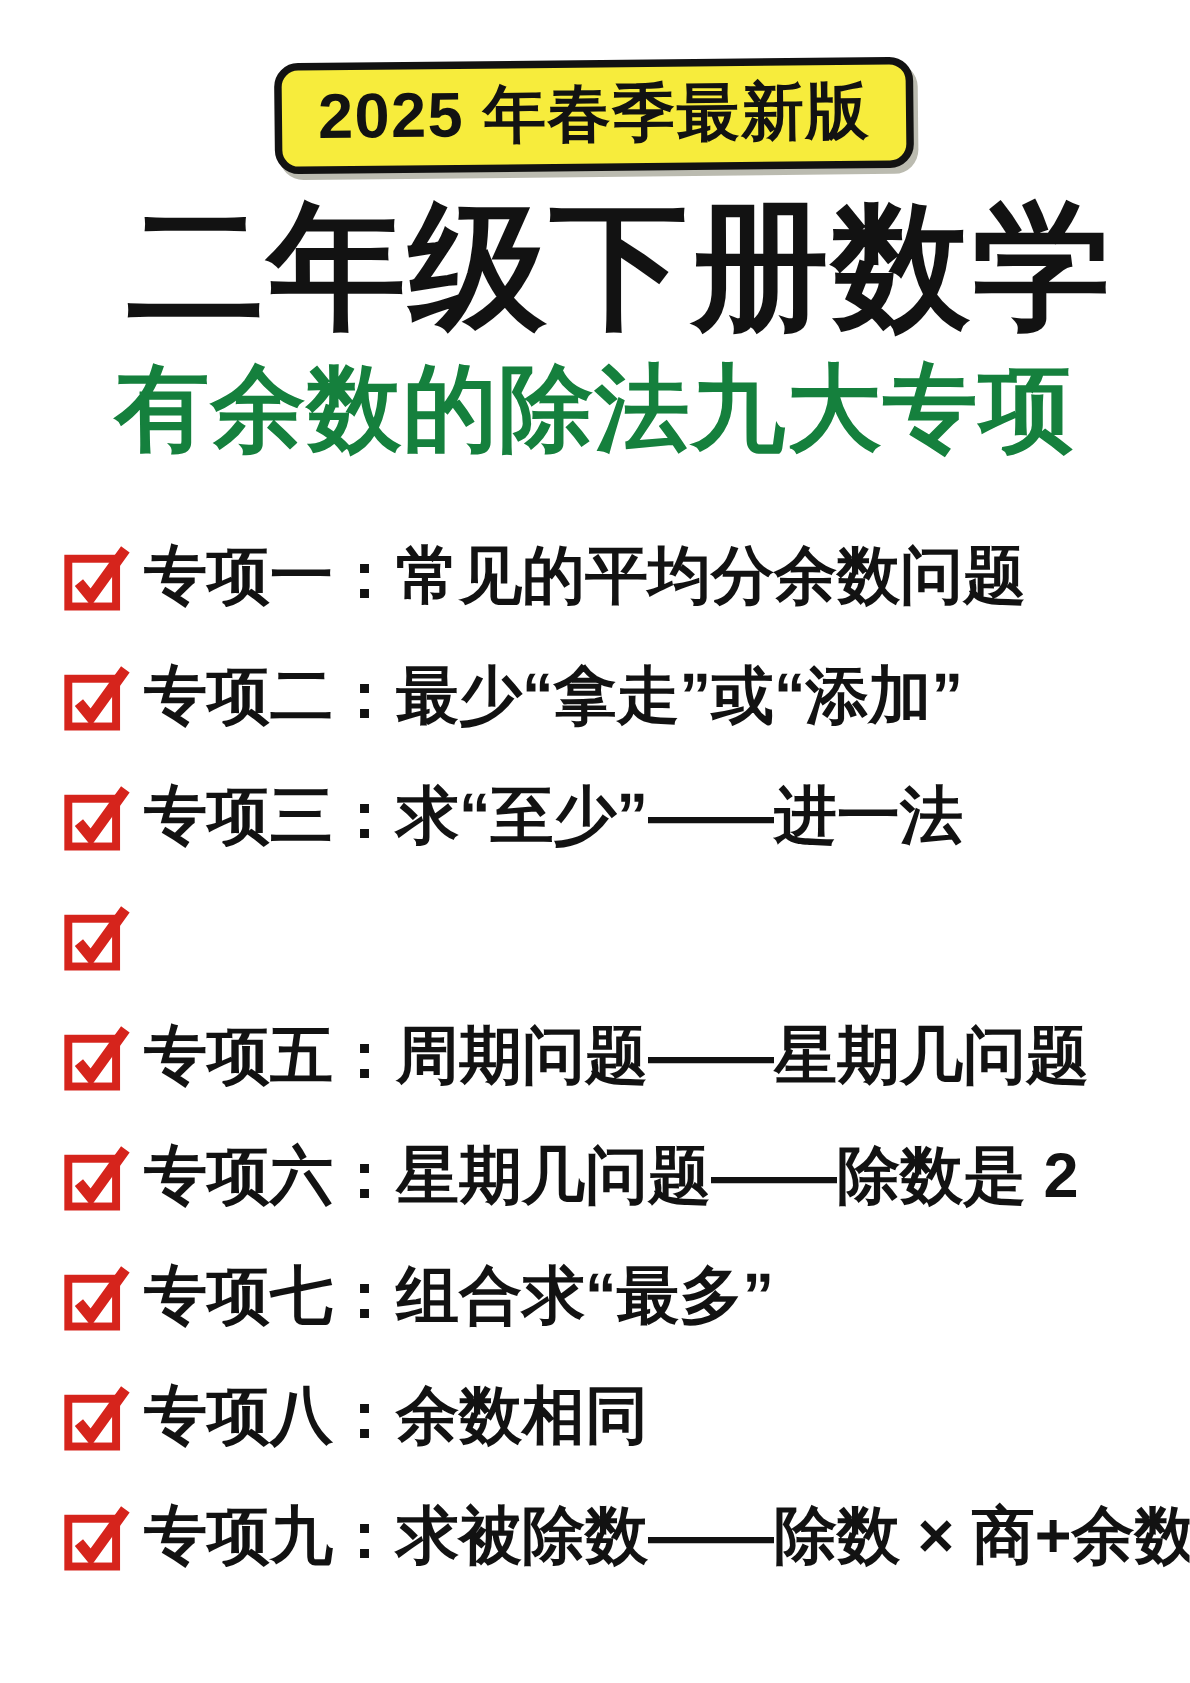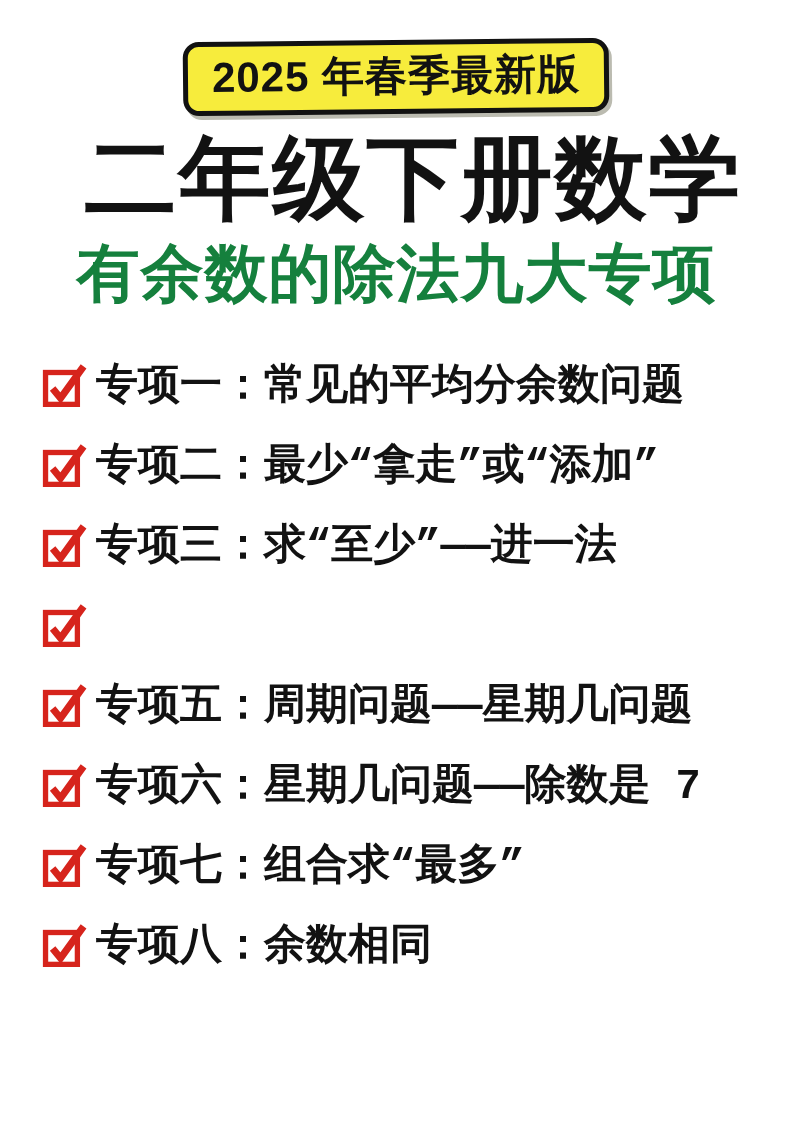--- a/index.html
+++ b/index.html
@@ -83,21 +83,20 @@
     flex: 0 0 46px;
     margin-right: 8px;
     display: inline-block;
   }
   .topic-text {
     font-size: 42px;
     font-weight: 900;
     color: #121212;
     letter-spacing: 0px;
     white-space: nowrap;
-    font-family: Liberation Mono, monospace;
   }
 </style>
 </head>
 <body>
 
 <div class="poster">
 
   <div class="badge-row">
     <span class="badge">2025 年春季最新版</span>
   </div>
@@ -157,21 +156,21 @@
       <span class="topic-text">专项五：周期问题——星期几问题</span>
     </div>
 
     <div class="topic-item">
       <span class="checkbox-icon">
         <svg viewBox="0 0 52 54" width="46" height="50">
           <rect x="4" y="14" width="36" height="36" fill="none" stroke="#d6241c" stroke-width="6"></rect>
           <path d="M12 32 L21 43 L47 7" fill="none" stroke="#d6241c" stroke-width="8"></path>
         </svg>
       </span>
-      <span class="topic-text">专项六：星期几问题——除数是 7</span>
+      <span class="topic-text">专项六：星期几问题——除数是 2</span>
     </div>
 
     <div class="topic-item">
       <span class="checkbox-icon">
         <svg viewBox="0 0 52 54" width="46" height="50">
           <rect x="4" y="14" width="36" height="36" fill="none" stroke="#d6241c" stroke-width="6"></rect>
           <path d="M12 32 L21 43 L47 7" fill="none" stroke="#d6241c" stroke-width="8"></path>
         </svg>
       </span>
       <span class="topic-text">专项七：组合求“最多”</span>
@@ -180,15 +179,24 @@
     <div class="topic-item">
       <span class="checkbox-icon">
         <svg viewBox="0 0 52 54" width="46" height="50">
           <rect x="4" y="14" width="36" height="36" fill="none" stroke="#d6241c" stroke-width="6"></rect>
           <path d="M12 32 L21 43 L47 7" fill="none" stroke="#d6241c" stroke-width="8"></path>
         </svg>
       </span>
       <span class="topic-text">专项八：余数相同</span>
     </div>
 
+    <div class="topic-item">
+      <span class="checkbox-icon">
+        <svg viewBox="0 0 52 54" width="46" height="50">
+          <rect x="4" y="14" width="36" height="36" fill="none" stroke="#d6241c" stroke-width="6"></rect>
+          <path d="M12 32 L21 43 L47 7" fill="none" stroke="#d6241c" stroke-width="8"></path>
+        </svg>
+      </span>
+      <span class="topic-text">专项九：求被除数——除数 × 商+余数</span>
+    </div>
 
   </div>
 </div>
 
 </body></html>

